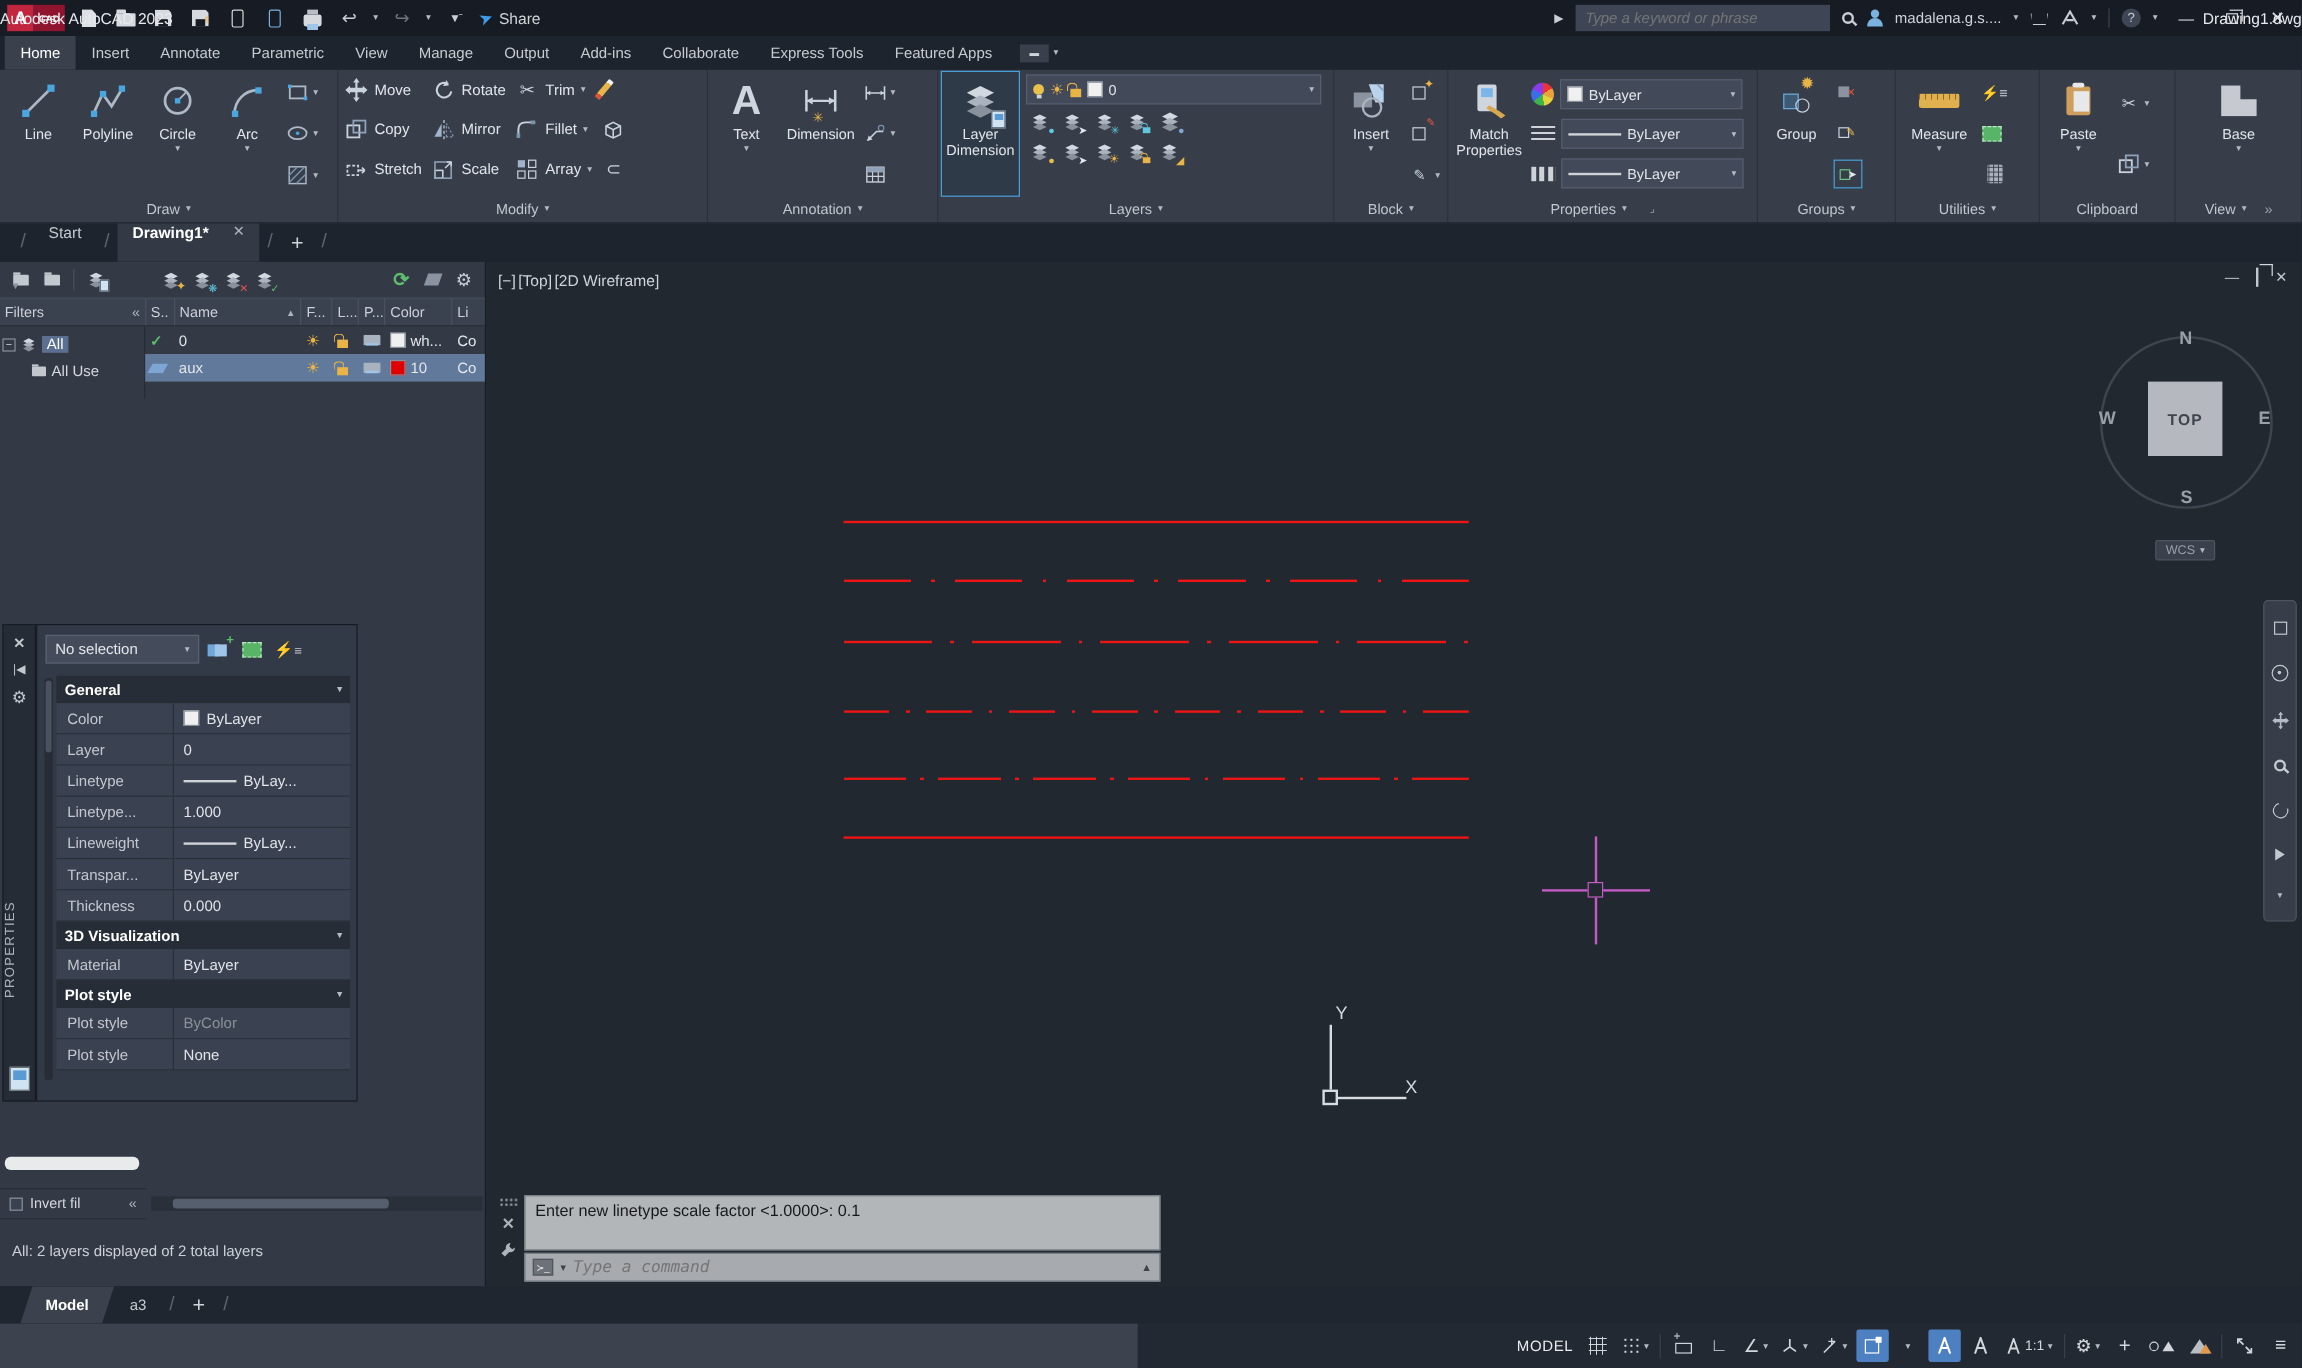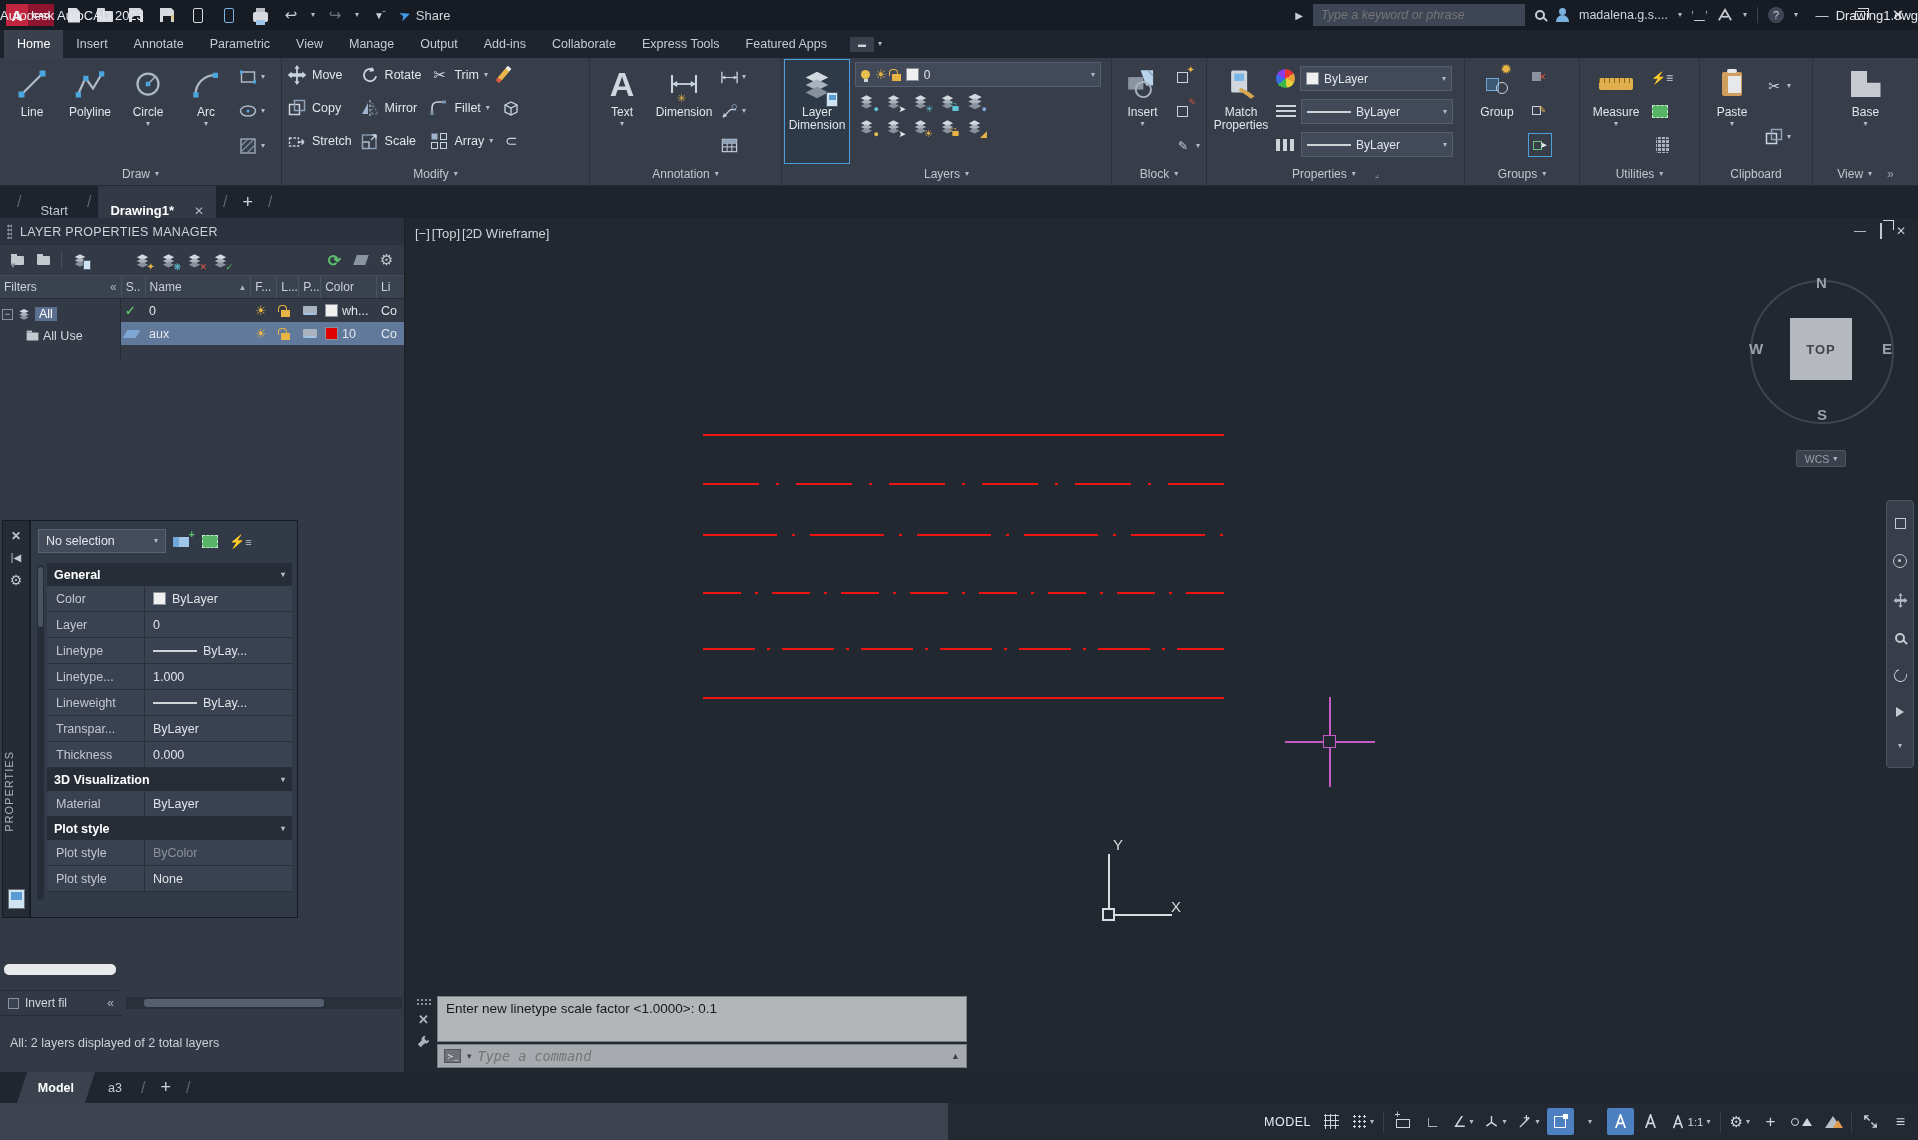--- a/index.html
+++ b/index.html
@@ -76,21 +76,21 @@
 .li16 .dot{position:absolute;right:-1px;bottom:-2px;font-size:9px;font-style:normal;line-height:1;}
 .rulerbar{width:34px;height:12px;background:#e0b04e;border-radius:2px;background-image:repeating-linear-gradient(90deg,#8a6a20 0 1px,transparent 1px 5px);background-size:100% 5px;background-repeat:no-repeat;background-position:0 0;}
 .clipb{width:20px;height:24px;background:#cf9d5c;border-radius:2px;position:relative;}
 .clipb::before{content:"";position:absolute;left:5px;top:-3px;width:10px;height:4px;background:#e6e8ea;border-radius:2px;}
 .clipb::after{content:"";position:absolute;left:6px;top:4px;width:13px;height:17px;background:#e6e8ea;}
 .baseblk{width:30px;height:26px;background:#c6cad0;clip-path:polygon(0 0,55% 0,55% 45%,100% 45%,100% 100%,0 100%);}
 .grnbox{width:16px;height:13px;background:#58b568;border:1.5px dashed #bfe8c8;}
 
 .filetabs{position:absolute;left:0;top:186px;width:1918px;height:32px;background:#1e242d;display:flex;align-items:stretch;padding-left:10px;z-index:27;}
 .slash{color:#5d6572;font-size:16px;display:flex;align-items:center;padding:0 7px;}
-.ftab{display:flex;align-items:flex-end;gap:8px;padding:0 12px;color:#c3c8cf;font-size:13px;}
+.ftab{display:flex;align-items:flex-start;gap:8px;padding:0 12px;color:#c3c8cf;font-size:13px;}
 .ftab.active{background:#333a46;color:#fff;font-weight:bold;gap:20px;}
 .ftab .x{color:#aeb4bc;font-weight:normal;font-size:12px;}
 .plusbtn{display:flex;align-items:center;padding:0 8px;color:#cfd4da;font-size:18px;}
 
 .lpm{position:absolute;left:0;top:218px;width:405px;height:854px;background:#333a46;border-right:1px solid #191e26;z-index:10;}
 .lpm-title{height:27px;display:flex;align-items:center;gap:8px;padding:0 7px;background:#2c323d;color:#ced2d8;font-size:12.5px;letter-spacing:.3px;}
 .grip{width:5px;height:15px;background-image:radial-gradient(#8a919c 1px,transparent 1.2px);background-size:3px 4px;}
 .lpm-row2{height:32px;display:flex;align-items:center;padding:0 9px;color:#d5d9de;font-size:12.5px;}
 .lpm-search{margin-left:auto;width:152px;height:20px;background:#3e4654;display:flex;align-items:center;padding:0 6px;gap:5px;}
 .lpm-search input{flex:1;background:transparent;border:0;outline:0;color:#9aa2ae;font-size:12px;font-family:"Liberation Sans",sans-serif;}
@@ -937,24 +937,20 @@
     <div class="redline" style="top: 697px; left: 703px; width: 521px; background: rgb(238, 20, 20);"></div>
   </div>
 
 <div id="crosshair" style="left: 1285px; top: 697px;">
   <div class="h"></div>
     <div class="v"></div>
     <div class="pb"></div>
 </div>
 
 <div class="lpm">
-  <div class="lpm-title">
-      <span class="grip"></span>
-      <span>LAYER PROPERTIES MANAGER</span>
-    </div>
   <div class="lpm-tools">
     <span class="tbt">
         <span class="treefold"></span>
         <i style="position:absolute;left:3px;bottom:1px;color:#8a919c;font-style:normal;font-size:8px">▼</i>
       </span>
     <span class="tbt">
         <span class="treefold"></span>
       </span>
     <span class="vsep"></span>
     <span class="tbt">

